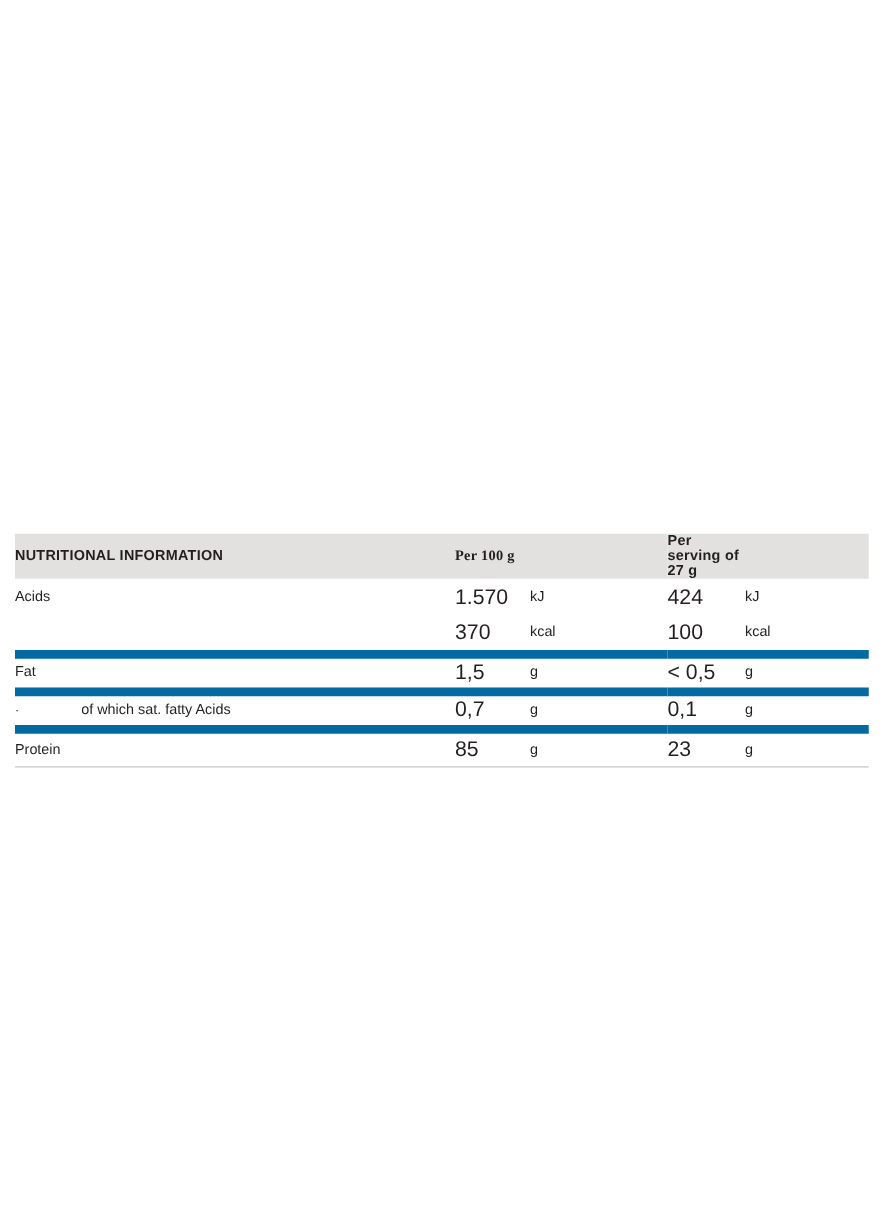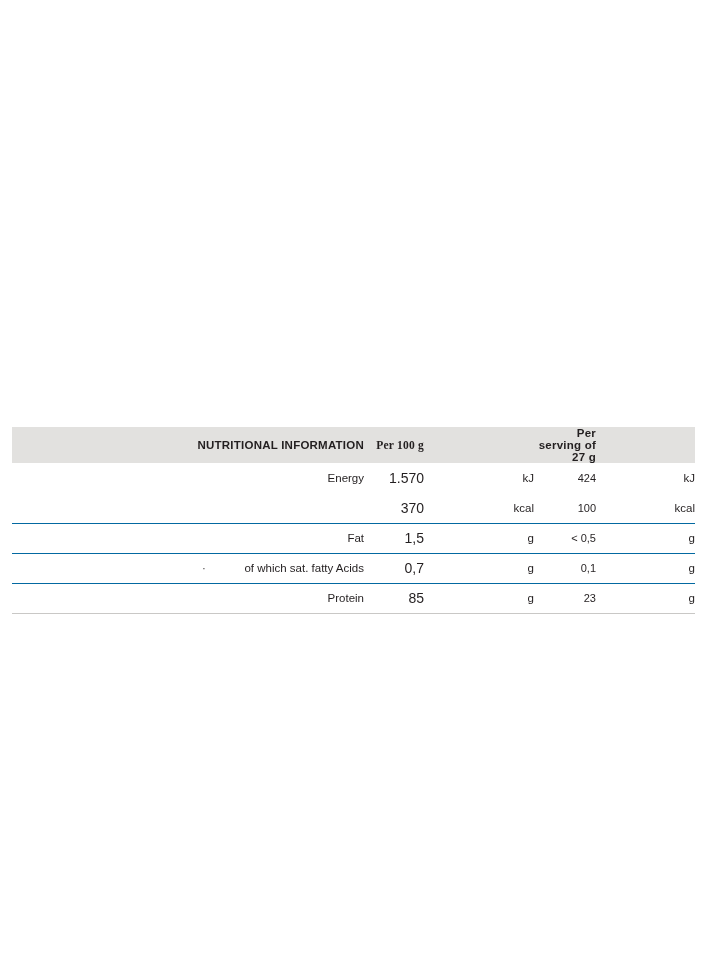--- a/index.html
+++ b/index.html
@@ -28,21 +28,21 @@
     border-collapse: collapse;
     table-layout: fixed;
     font-size: 11.5px;
   }
 
   table.nutrition td,
   table.nutrition th {
     padding: 0;
     vertical-align: middle;
     font-weight: normal;
-    text-align: right;
+    text-align: left;
   }
 
   
   col.c-label  { width: 352px; }
   col.c-v1     { width: 60px; }
   col.c-u1     { width: 110px; }
   col.c-v2     { width: 62px; }
   col.c-u2     { width: 99px; }
 
   
@@ -59,39 +59,39 @@
   td.head-v1 { text-align: right; padding-right: 0px; font-family: Liberation Serif, serif; }
   td.head-u1 { text-align: left; padding-left: 0px; }
   td.head-v2 { text-align: right; }
   td.head-u2 { text-align: left; }
 
   
   tr.data-row {
     height: 30px;
   }
   tr.data-row.bordered td {
-    border-top: 1px solid #0369a1;
+    border-top: 7px solid #0369a1;
   }
   td.label {
     padding-left: 10px;
     font-size: 11.5px;
   }
   td.val {
     text-align: right;
-    font-size: 14px;
+    font-size: 17px;
     padding-right: 0;
   }
   td.unit {
     text-align: left;
     font-size: 11.5px;
     padding-left: 8px;
   }
   td.val2 {
     text-align: right;
-    font-size: 11px;
+    font-size: 17px;
   }
   td.unit2 {
     text-align: left;
     font-size: 11.5px;
     padding-left: 8px;
   }
 
   .bullet {
     display: inline-block;
     width: 14px;
@@ -124,21 +124,21 @@
     <tbody>
       <tr class="header-row">
         <td class="head-label">NUTRITIONAL INFORMATION</td>
         <td class="head-v1">Per 100 g</td>
         <td class="head-u1"></td>
         <td class="head-v2">Per serving of 27 g</td>
         <td class="head-u2"></td>
       </tr>
 
       <tr class="data-row">
-        <td class="label">Energy</td>
+        <td class="label">Acids</td>
         <td class="val">1.570</td>
         <td class="unit">kJ</td>
         <td class="val2">424</td>
         <td class="unit2">kJ</td>
       </tr>
 
       <tr class="data-row">
         <td class="label"></td>
         <td class="val">370</td>
         <td class="unit">kcal</td>

